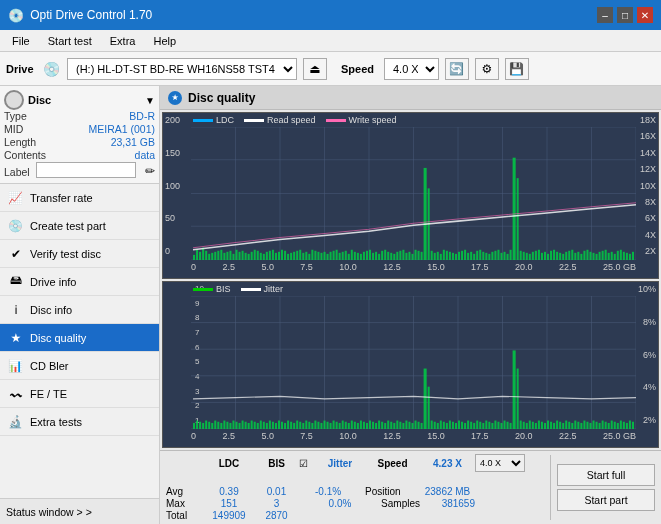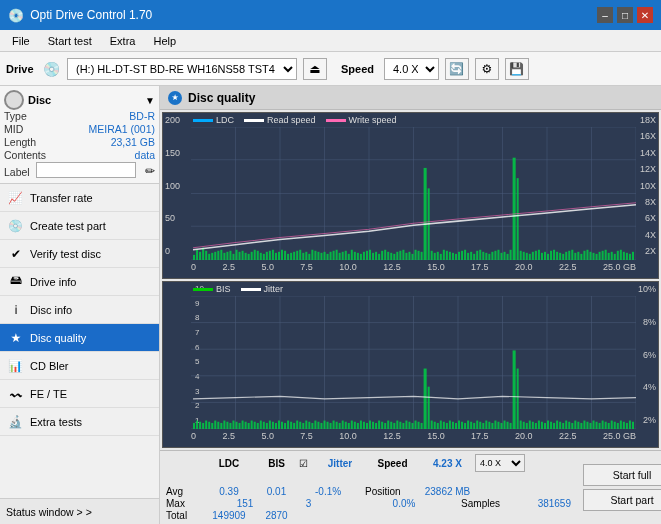--- a/index.html
+++ b/index.html
@@ -965,21 +965,21 @@
         <div style="display:flex; gap:0; align-items:center;margin-top:13px;">
           <span style="width:38px;">Avg</span>
           <span style="width:50px; text-align:center; color:#1a6bc8;">0.39</span>
           <span style="width:45px; text-align:center; color:#1a6bc8;">0.01</span>
           <span style="width:16px;"></span>
           <span style="width:50px; text-align:left; color:#1a6bc8;">-0.1%</span>
           <span style="width:55px; text-align:left;">Position</span>
           <span style="width:55px; text-align:center; color:#1a6bc8;">23862 MB</span>
         </div>
 
-        <div style="display:flex; gap:16px; align-items:center;">
+        <div style="display:flex; gap:0; align-items:center;">
           <span style="width:38px;">Max</span>
           <span style="width:50px; text-align:center; color:#1a6bc8;">151</span>
           <span style="width:45px; text-align:center; color:#1a6bc8;">3</span>
           <span style="width:16px;"></span>
           <span style="width:50px; text-align:center; color:#1a6bc8;">0.0%</span>
           <span style="width:55px; text-align:right;">Samples</span>
           <span style="width:55px; text-align:right; color:#1a6bc8;">381659</span>
         </div>
 
         <div style="display:flex; gap:0; align-items:center;">

